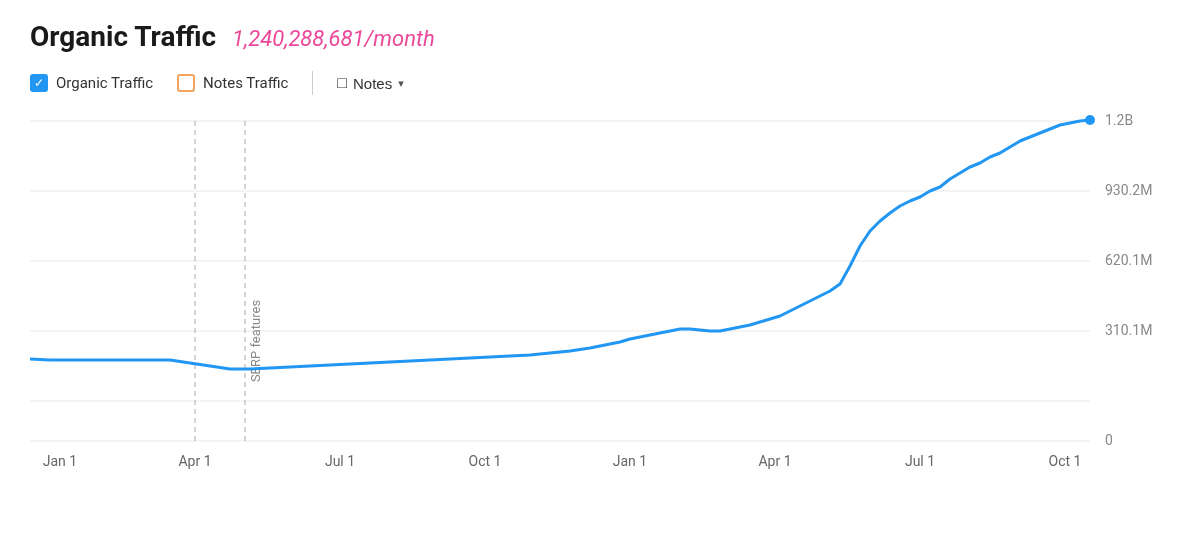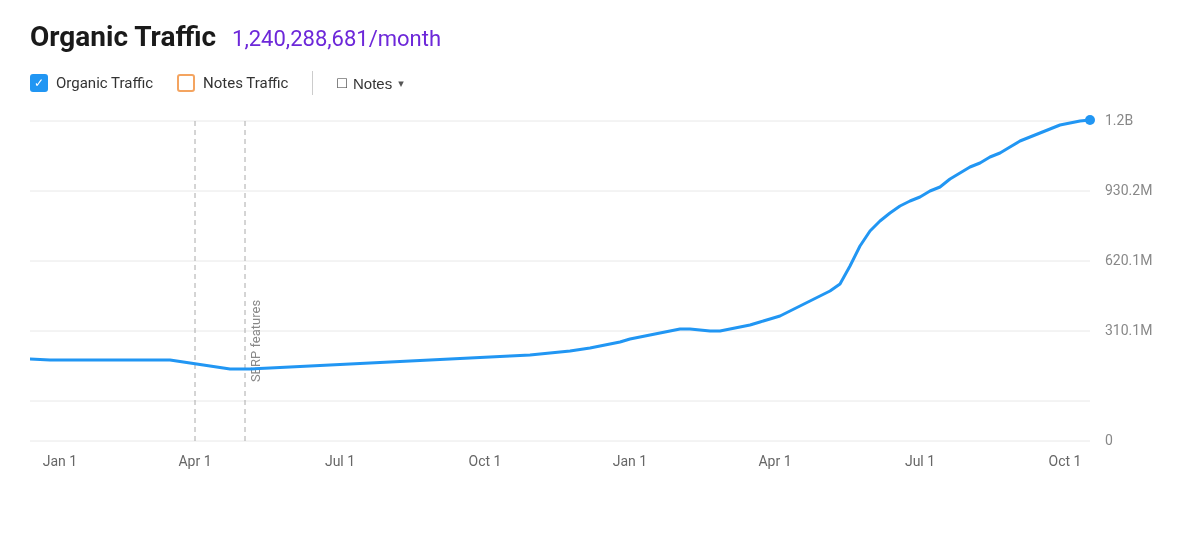--- a/index.html
+++ b/index.html
@@ -23,21 +23,22 @@
       margin-bottom: 18px;
     }
     .title {
       font-size: 28px;
       font-weight: 700;
       color: #1a1a1a;
     }
     .subtitle {
       font-size: 22px;
       font-weight: 400;
-      color: #6d28d9;
+      color: #ec4899;
+      font-style: italic;
     }
     .legend-row {
       display: flex;
       align-items: center;
       gap: 24px;
       margin-bottom: 16px;
     }
     .legend-item {
       display: flex;
       align-items: center;

